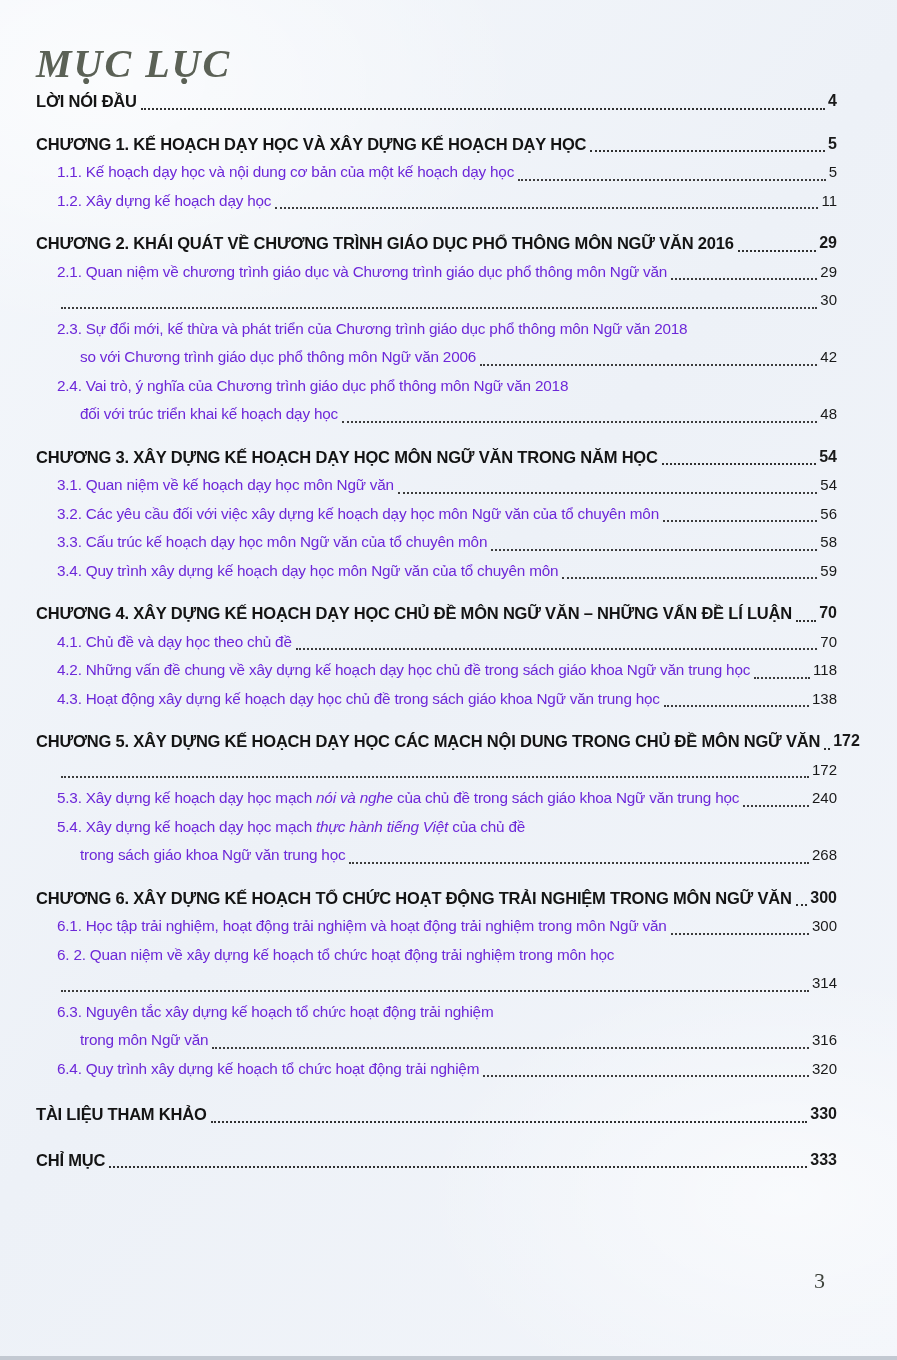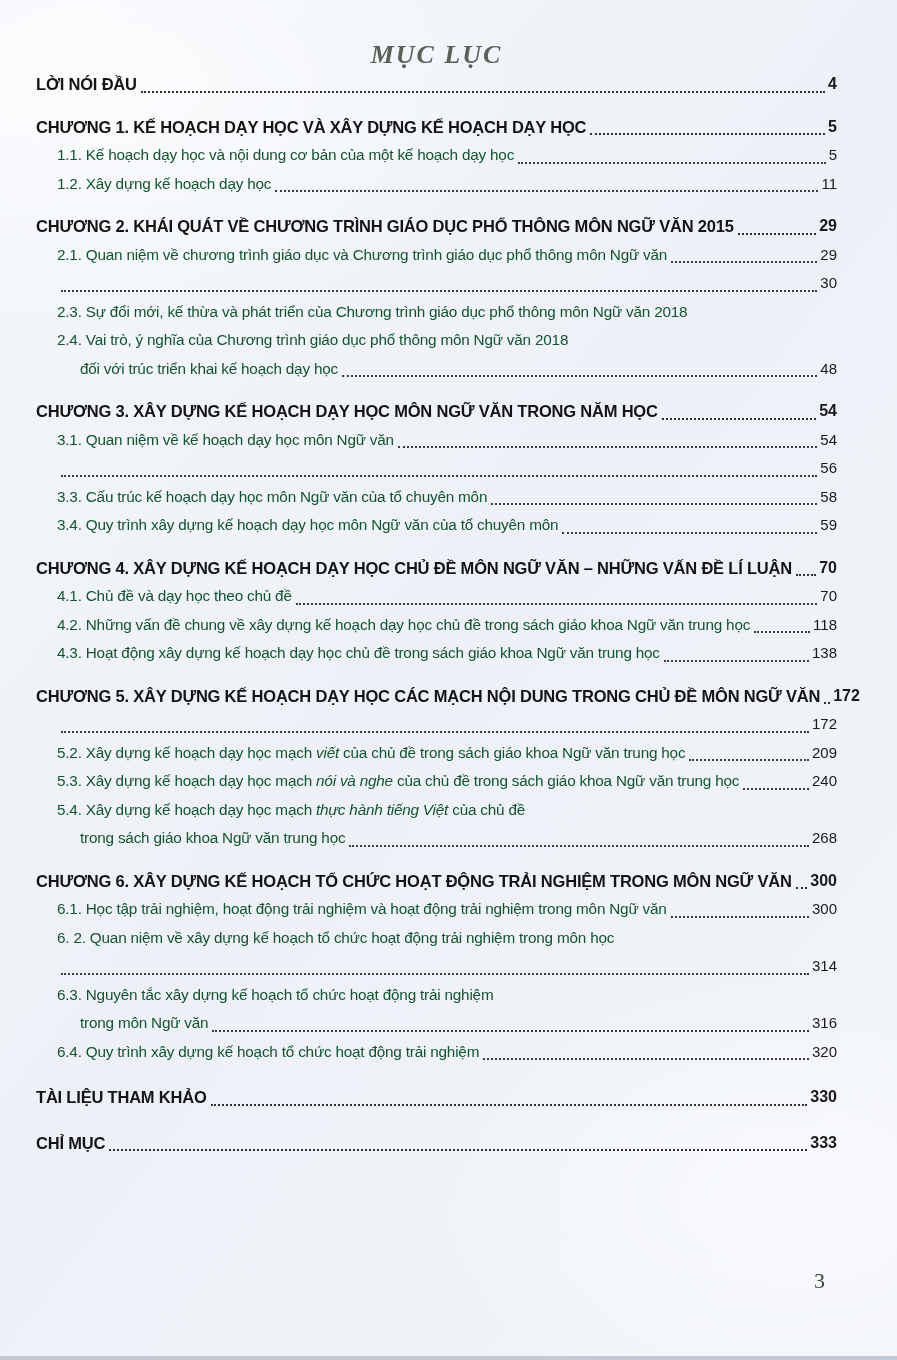--- a/index.html
+++ b/index.html
@@ -11,22 +11,22 @@
       radial-gradient(ellipse 620px 380px at 88% 88%, rgba(255,255,255,.55), rgba(255,255,255,0) 60%),
       linear-gradient(128deg,#f4f7fb 0%,#edf1f7 48%,#f2f5fa 100%);
     color:#1c1c1c;
   }
   .scan-edge{position:absolute;left:0;right:0;bottom:0;height:4px;background:#c3c9d2;}
   .page-inner{position:absolute;left:36px;right:60px;top:40px;}
 
   .doc-title{
     font-family:"Liberation Serif","DejaVu Serif",serif;
     font-style:italic;font-weight:bold;
-    font-size:26px;letter-spacing:2px;
-    color:#5b6156;margin:0;text-align:center;
+    font-size:40px;letter-spacing:2px;
+    color:#5b6156;margin:0;
   }
 
   .toc{}
   .toc-entry{}
   .toc-row{display:flex;align-items:flex-end;line-height:28.5px;}
   .label{white-space:nowrap;}
   .label i{font-style:italic;}
   .leader{
     flex:1 1 auto;min-width:6px;height:0;
     border-bottom:2.2px dotted #3c3c3c;
@@ -42,21 +42,21 @@
     font-weight:bold;font-size:16.5px;letter-spacing:-0.2px;color:#141414;
   }
   .level-front .pagenum,.level-chapter .pagenum,.level-back .pagenum{
     font-weight:bold;font-size:16px;
   }
   .level-front .leader,.level-chapter .leader,.level-back .leader{
     border-bottom-width:2.6px;border-bottom-color:#303030;margin-bottom:6px;
   }
 
   .level-section{padding-left:21px;}
-  .level-section .label{font-size:15.3px;letter-spacing:-0.2px;color:#14532d;}
+  .level-section .label{font-size:15.3px;letter-spacing:-0.2px;color:#6d28d9;}
   .level-section .pagenum{font-size:15px;}
   .cont-row .label.cont{padding-left:23px;}
 
   .footer-pagenum{
     position:absolute;right:72px;bottom:66px;
     font-family:"Liberation Serif","DejaVu Serif",serif;
     font-size:22px;color:#3e433c;
   }
 </style>
 </head>
@@ -88,21 +88,21 @@
       </div>
       <div class="toc-entry level-section">
         <div class="toc-row">
           <span class="label">1.2. Xây dựng kế hoạch dạy học</span>
           <span class="leader"></span>
           <span class="pagenum">11</span>
         </div>
       </div>
       <div class="toc-entry level-chapter">
         <div class="toc-row">
-          <span class="label">CHƯƠNG 2. KHÁI QUÁT VỀ CHƯƠNG TRÌNH GIÁO DỤC PHỔ THÔNG MÔN NGỮ VĂN 2015</span>
+          <span class="label">CHƯƠNG 2. KHÁI QUÁT VỀ CHƯƠNG TRÌNH GIÁO DỤC PHỔ THÔNG MÔN NGỮ VĂN 2016</span>
           <span class="leader"></span>
           <span class="pagenum">29</span>
         </div>
       </div>
       <div class="toc-entry level-section">
         <div class="toc-row">
           <span class="label">2.1. Quan niệm về chương trình giáo dục và Chương trình giáo dục phổ thông môn Ngữ văn</span>
           <span class="leader"></span>
           <span class="pagenum">29</span>
         </div>
@@ -110,20 +110,25 @@
       <div class="toc-entry level-section">
         <div class="toc-row">
           <span class="leader"></span>
           <span class="pagenum">30</span>
         </div>
       </div>
       <div class="toc-entry level-section">
         <div class="toc-row">
           <span class="label">2.3. Sự đổi mới, kế thừa và phát triển của Chương trình giáo dục phổ thông môn Ngữ văn 2018</span>
         </div>
+        <div class="toc-row cont-row">
+          <span class="label cont">so với Chương trình giáo dục phổ thông môn Ngữ văn 2006</span>
+          <span class="leader"></span>
+          <span class="pagenum">42</span>
+        </div>
       </div>
       <div class="toc-entry level-section">
         <div class="toc-row">
           <span class="label">2.4. Vai trò, ý nghĩa của Chương trình giáo dục phổ thông môn Ngữ văn 2018</span>
         </div>
         <div class="toc-row cont-row">
           <span class="label cont">đối với trúc triển khai kế hoạch dạy học</span>
           <span class="leader"></span>
           <span class="pagenum">48</span>
         </div>
@@ -137,20 +142,21 @@
       </div>
       <div class="toc-entry level-section">
         <div class="toc-row">
           <span class="label">3.1. Quan niệm về kế hoạch dạy học môn Ngữ văn</span>
           <span class="leader"></span>
           <span class="pagenum">54</span>
         </div>
       </div>
       <div class="toc-entry level-section">
         <div class="toc-row">
+          <span class="label">3.2. Các yêu cầu đối với việc xây dựng kế hoạch dạy học môn Ngữ văn của tổ chuyên môn</span>
           <span class="leader"></span>
           <span class="pagenum">56</span>
         </div>
       </div>
       <div class="toc-entry level-section">
         <div class="toc-row">
           <span class="label">3.3. Cấu trúc kế hoạch dạy học môn Ngữ văn của tổ chuyên môn</span>
           <span class="leader"></span>
           <span class="pagenum">58</span>
         </div>
@@ -194,27 +200,20 @@
         <div class="toc-row">
           <span class="label">CHƯƠNG 5. XÂY DỰNG KẾ HOẠCH DẠY HỌC CÁC MẠCH NỘI DUNG TRONG CHỦ ĐỀ MÔN NGỮ VĂN</span>
           <span class="leader"></span>
           <span class="pagenum">172</span>
         </div>
       </div>
       <div class="toc-entry level-section">
         <div class="toc-row">
           <span class="leader"></span>
           <span class="pagenum">172</span>
-        </div>
-      </div>
-      <div class="toc-entry level-section">
-        <div class="toc-row">
-          <span class="label">5.2. Xây dựng kế hoạch dạy học mạch <i>viết</i> của chủ đề trong sách giáo khoa Ngữ văn trung học</span>
-          <span class="leader"></span>
-          <span class="pagenum">209</span>
         </div>
       </div>
       <div class="toc-entry level-section">
         <div class="toc-row">
           <span class="label">5.3. Xây dựng kế hoạch dạy học mạch <i>nói và nghe</i> của chủ đề trong sách giáo khoa Ngữ văn trung học</span>
           <span class="leader"></span>
           <span class="pagenum">240</span>
         </div>
       </div>
       <div class="toc-entry level-section">

